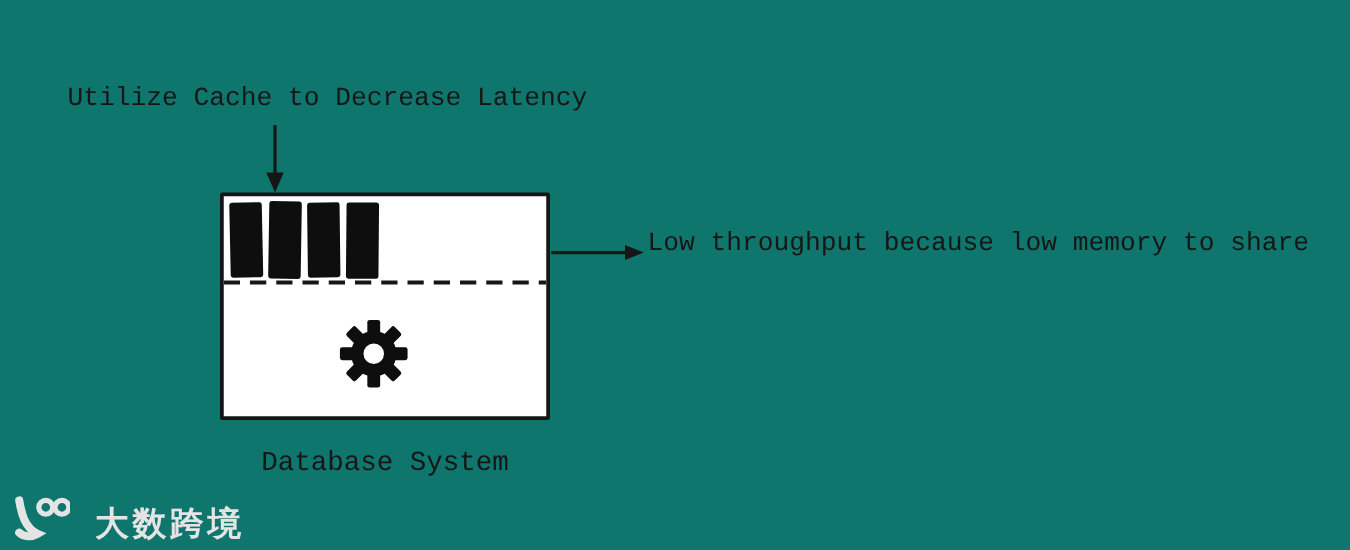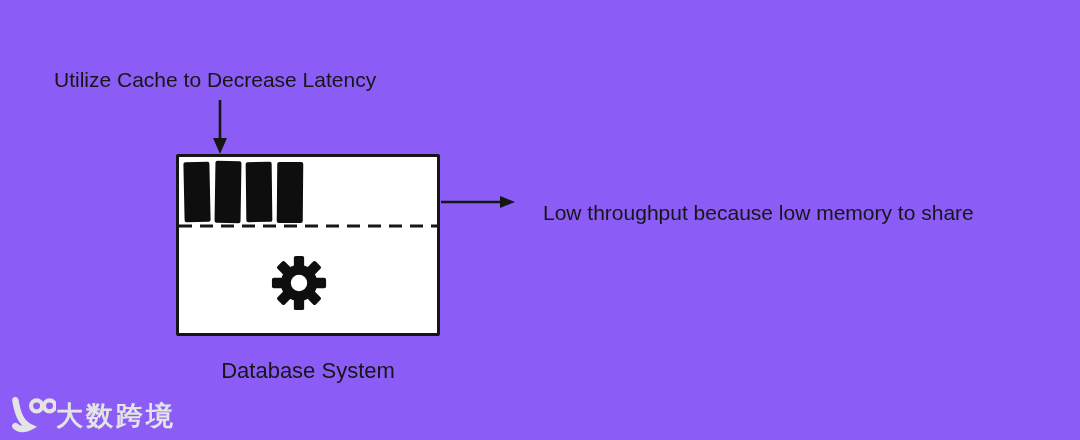--- a/index.html
+++ b/index.html
@@ -1,34 +1,34 @@
 <!DOCTYPE html>
 <html><head>
 <meta charset="utf-8">
 <style>
   * { margin: 0; padding: 0; box-sizing: border-box; }
   html, body { background: #ffffff; }
   .canvas {
     position: relative;
     width: 1080px;
     height: 440px;
-    background: #8b5cf6;
+    background: #0f766e;
     overflow: hidden;
-    font-family: Liberation Sans, sans-serif;
+    font-family: Liberation Mono, monospace;
     color: #161616;
   }
   .annotation {
     position: absolute;
     font-size: 21px;
     line-height: 1.2;
     color: #161616;
     white-space: nowrap;
   }
   .cache-annotation { left: 54px; top: 67px; }
-  .throughput-annotation { left: 518px; top: 200px; margin-left: 25px; }
+  .throughput-annotation { left: 518px; top: 183px; }
 
   .down-arrow { position: absolute; left: 206px; top: 99px; }
   .right-arrow { position: absolute; left: 440px; top: 193px; }
 
   .db-box {
     position: absolute;
     left: 176px; top: 154px;
     width: 264px; height: 182px;
     border: 3px solid #161616;
     border-radius: 2px;
@@ -60,22 +60,22 @@
     text-align: center;
     font-size: 22px;
     color: #161616;
     white-space: nowrap;
   }
 
   .watermark {
     position: absolute;
     left: 8px; top: 396px;
     display: flex;
-    align-items: center;
-    gap: 0;
+    align-items: flex-end;
+    gap: 20px;
     user-select: none;
   }
   .watermark-text {
     font-size: 27px;
     font-weight: 700;
     letter-spacing: 3px;
     color: #e4e4e4;
     line-height: 1;
   }
 </style>

